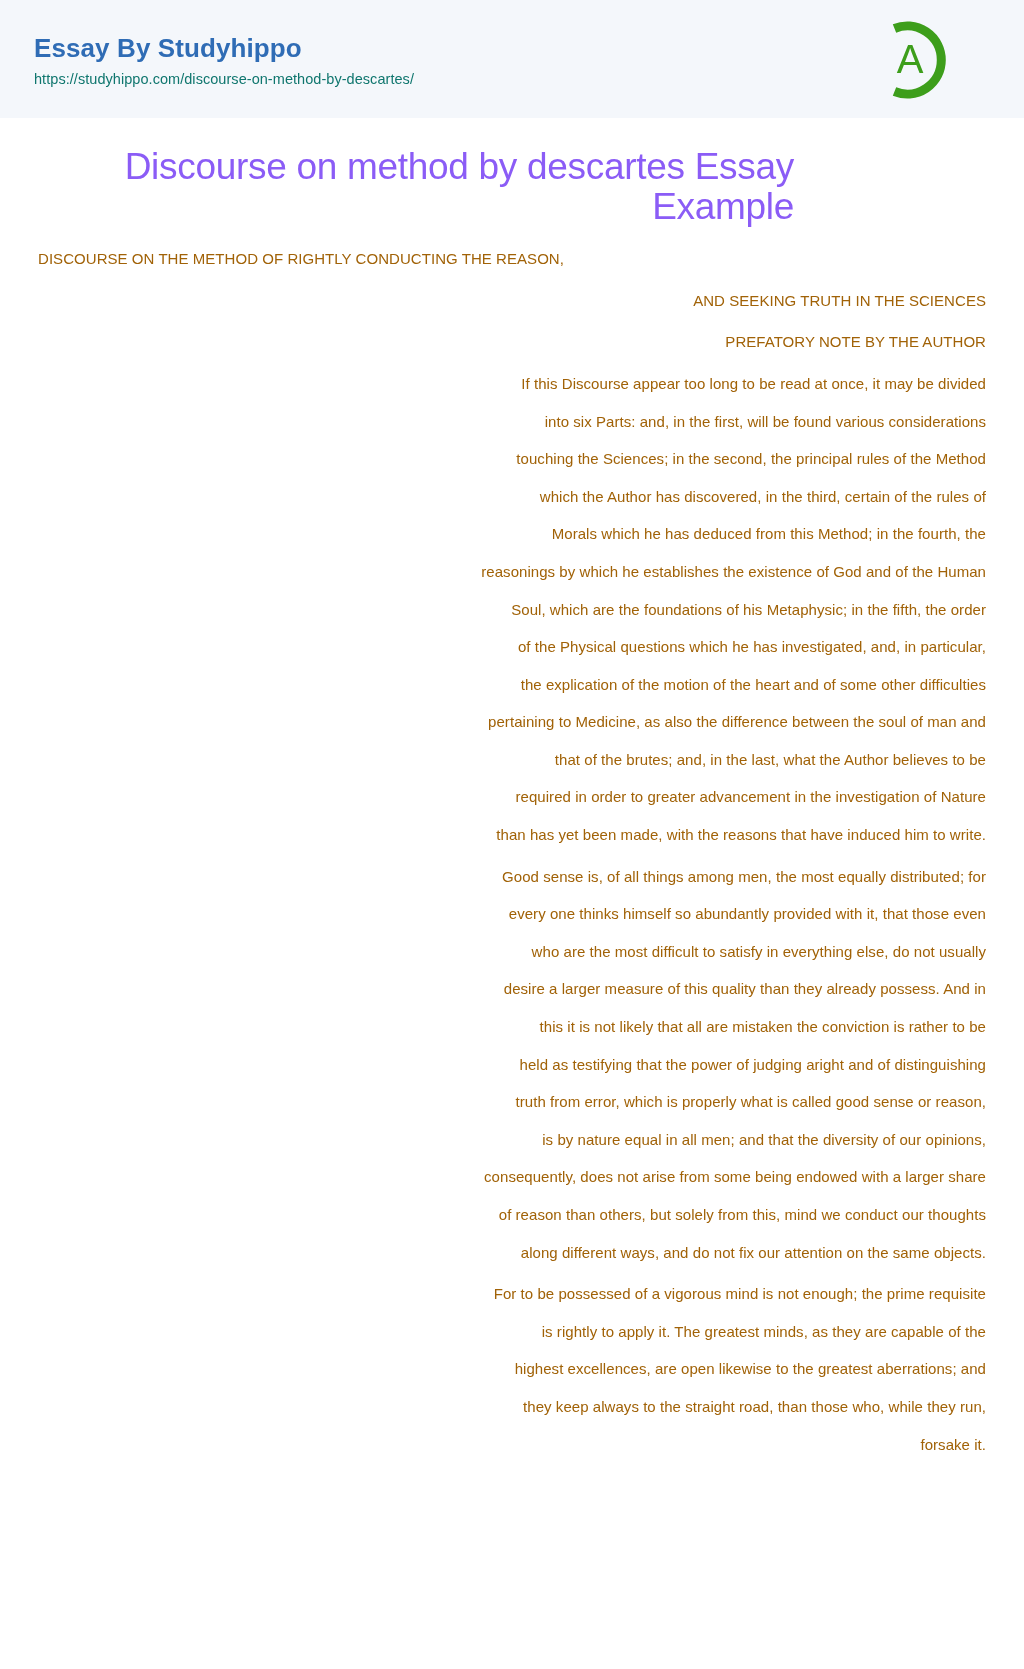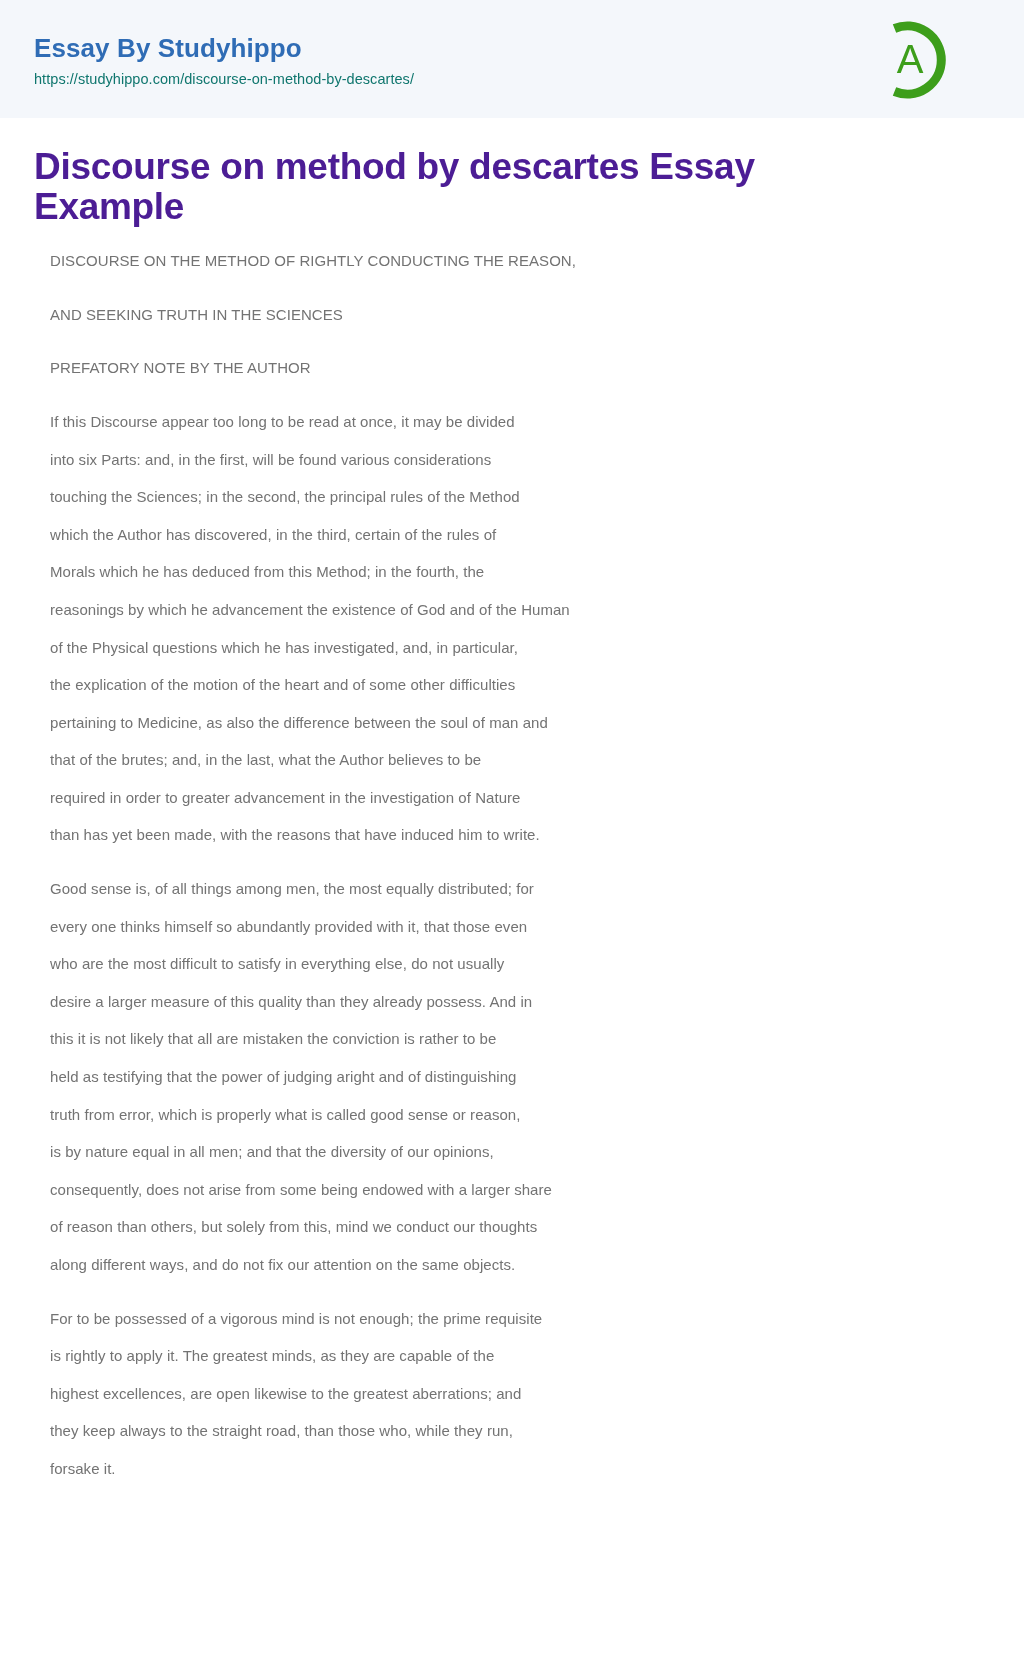--- a/index.html
+++ b/index.html
@@ -55,48 +55,50 @@
     display: block;
   }
 
   
   .doc-body {
     padding: 0 34px;
     box-sizing: border-box;
   }
   .doc-title {
     font-size: 37px;
-    font-weight: bold;
-    color: #4c1d95;
+    font-weight: normal;
+    color: #8b5cf6;
     line-height: 1.07;
     letter-spacing: -0.3px;
     margin: 29px 0 0 0;
     max-width: 760px;
+    text-align: right;
   }
 
   .doc-content {
     margin-top: 14px;
   }
   .para {
     font-size: 15px;
-    color: #737373;
+    color: #a16207;
     letter-spacing: 0.05px;
-    margin: 16px;
+    margin: 4px;
   }
   .para .line {
     display: block;
     line-height: 37.6px;
     white-space: pre;
   }
   
   .para.tight .line {
     line-height: 37.6px;
   }
   .para + .para {
     margin-top: 0px;
+    text-align: right;
   }
 </style>
 </head>
 <body>
 
 <div class="page-header">
   <div class="header-text">
     <div class="site-title">Essay By Studyhippo</div>
     <div class="site-url">https://studyhippo.com/discourse-on-method-by-descartes/</div>
   </div>
@@ -126,21 +128,22 @@
     <p class="para">
       <span class="line">PREFATORY NOTE BY THE AUTHOR</span>
     </p>
 
     <p class="para">
       <span class="line">If this Discourse appear too long to be read at once, it may be divided</span>
       <span class="line">into six Parts: and, in the first, will be found various considerations</span>
       <span class="line">touching the Sciences; in the second, the principal rules of the Method</span>
       <span class="line">which the Author has discovered, in the third, certain of the rules of</span>
       <span class="line">Morals which he has deduced from this Method; in the fourth, the</span>
-      <span class="line">reasonings by which he advancement the existence of God and of the Human</span>
+      <span class="line">reasonings by which he establishes the existence of God and of the Human</span>
+      <span class="line">Soul, which are the foundations of his Metaphysic; in the fifth, the order</span>
       <span class="line">of the Physical questions which he has investigated, and, in particular,</span>
       <span class="line">the explication of the motion of the heart and of some other difficulties</span>
       <span class="line">pertaining to Medicine, as also the difference between the soul of man and</span>
       <span class="line">that of the brutes; and, in the last, what the Author believes to be</span>
       <span class="line">required in order to greater advancement in the investigation of Nature</span>
       <span class="line">than has yet been made, with the reasons that have induced him to write.</span>
     </p>
 
 
     <p class="para">

